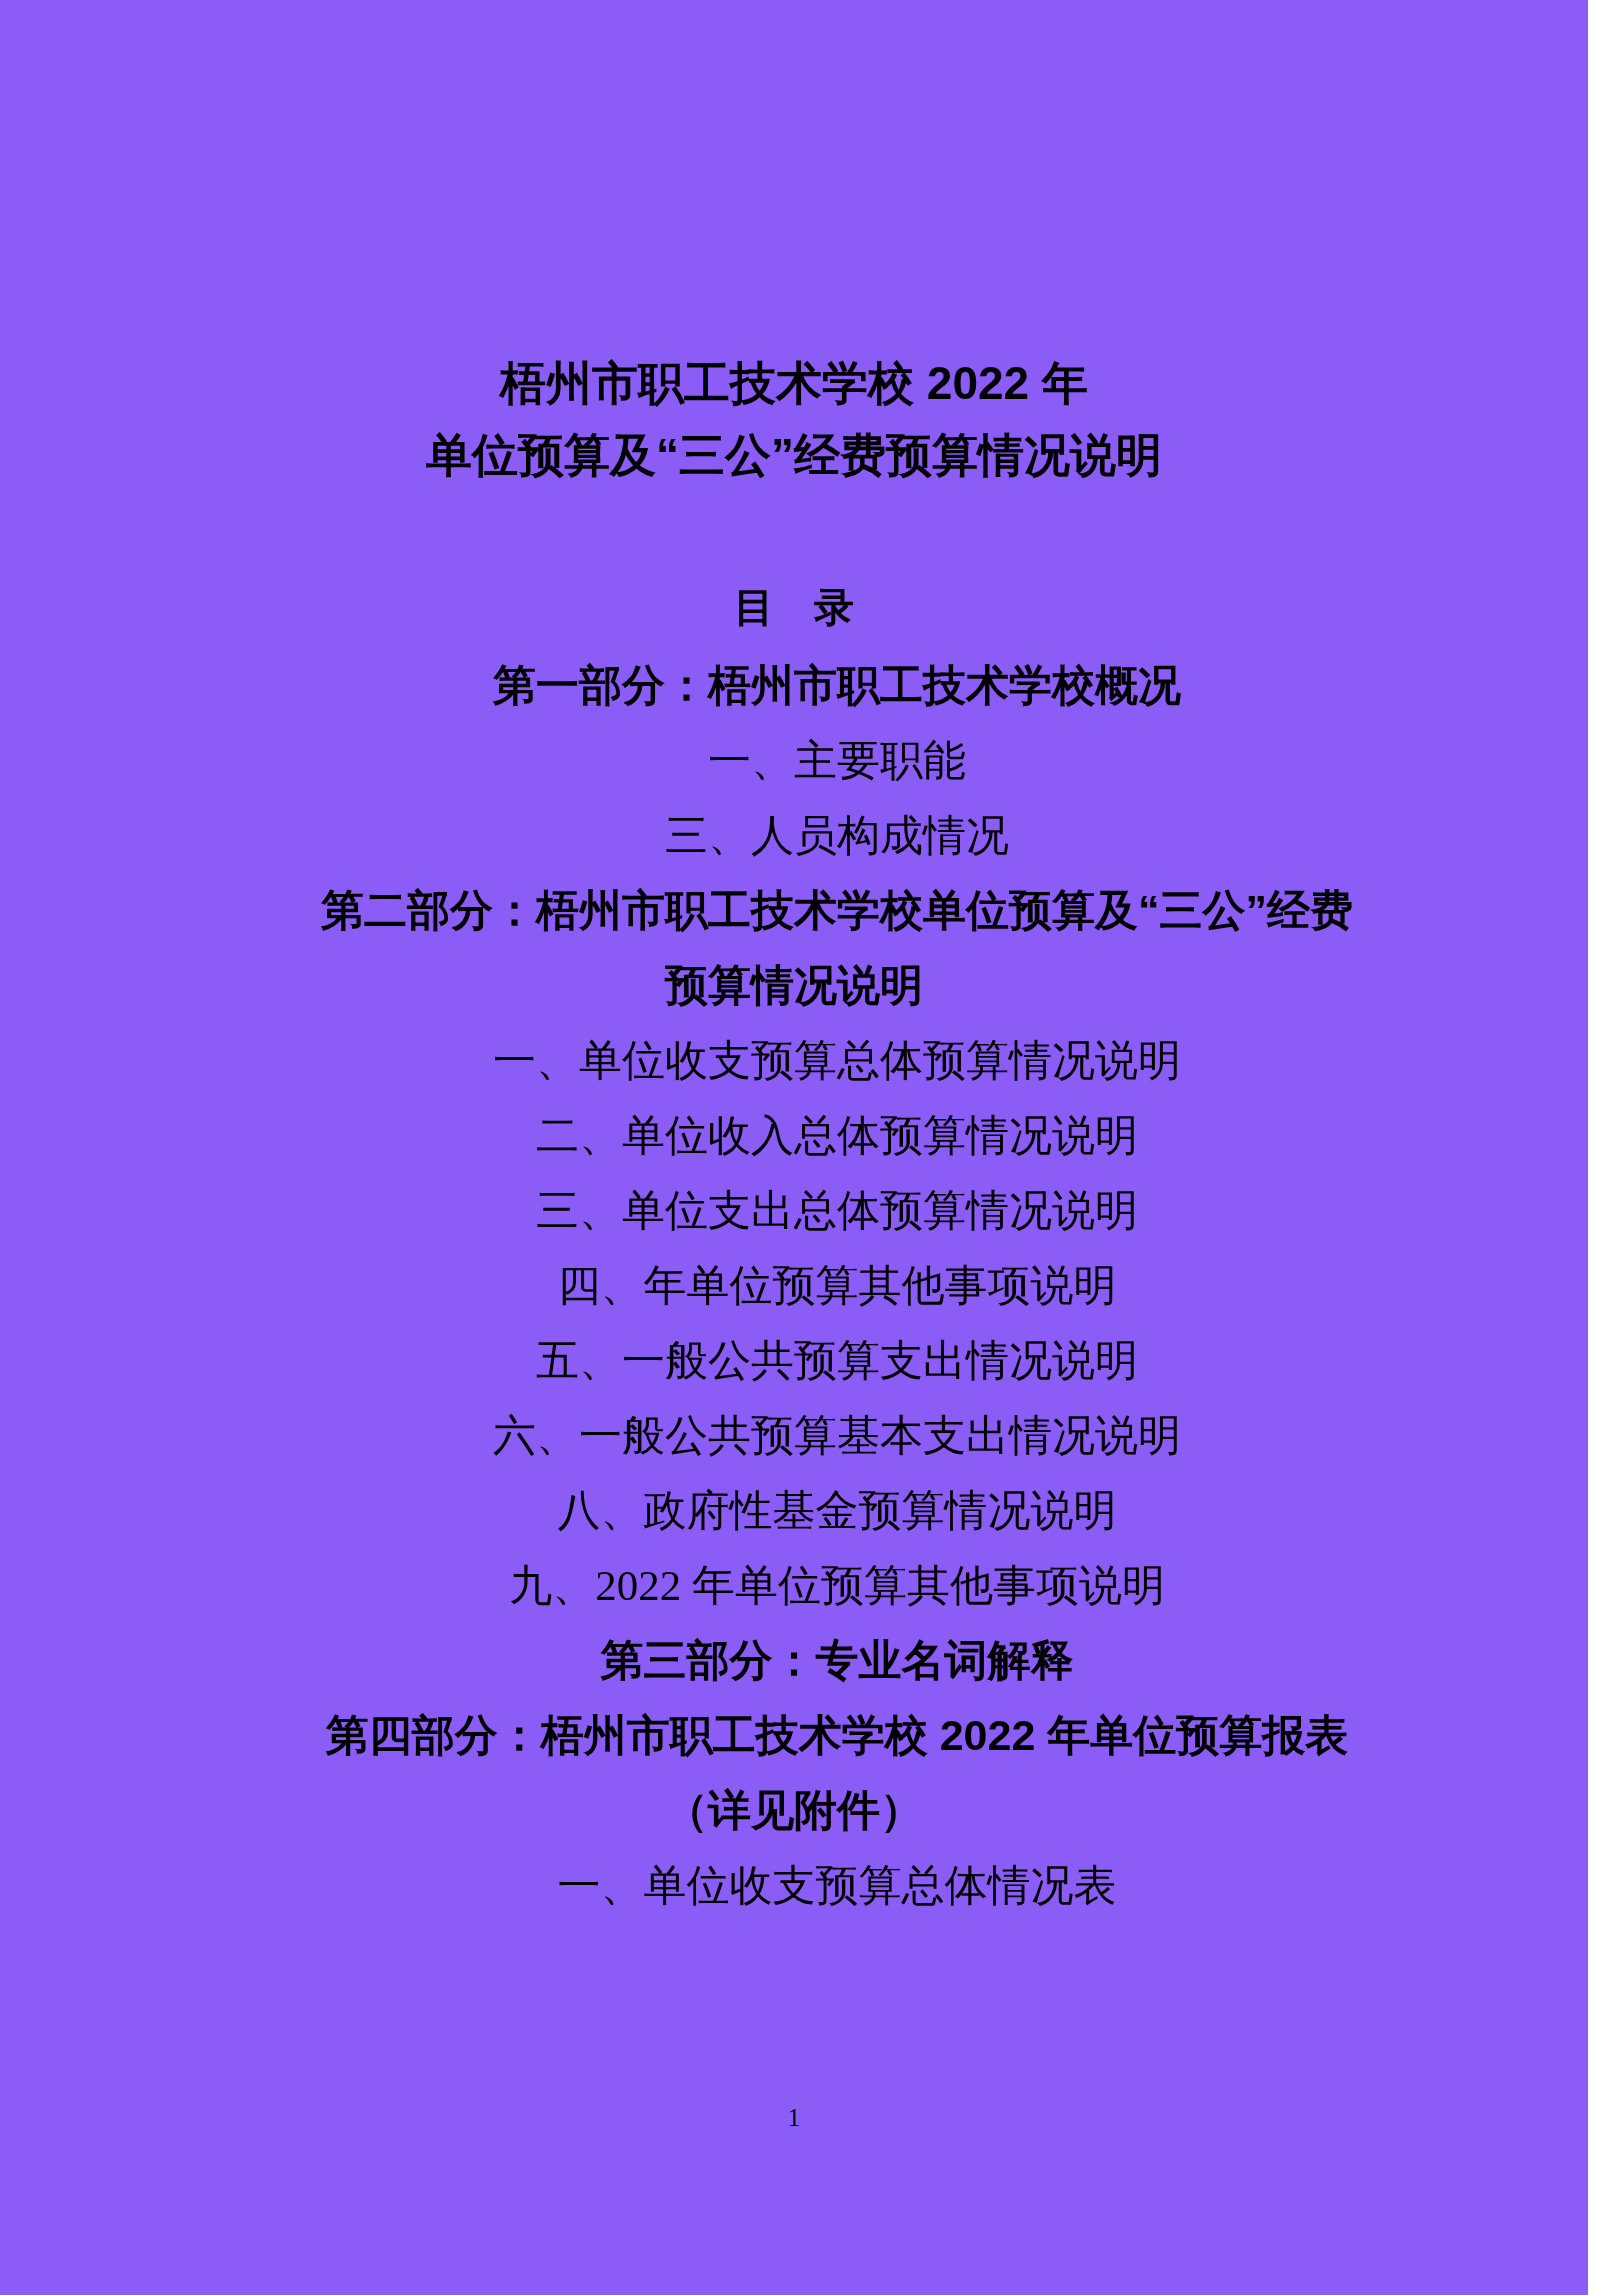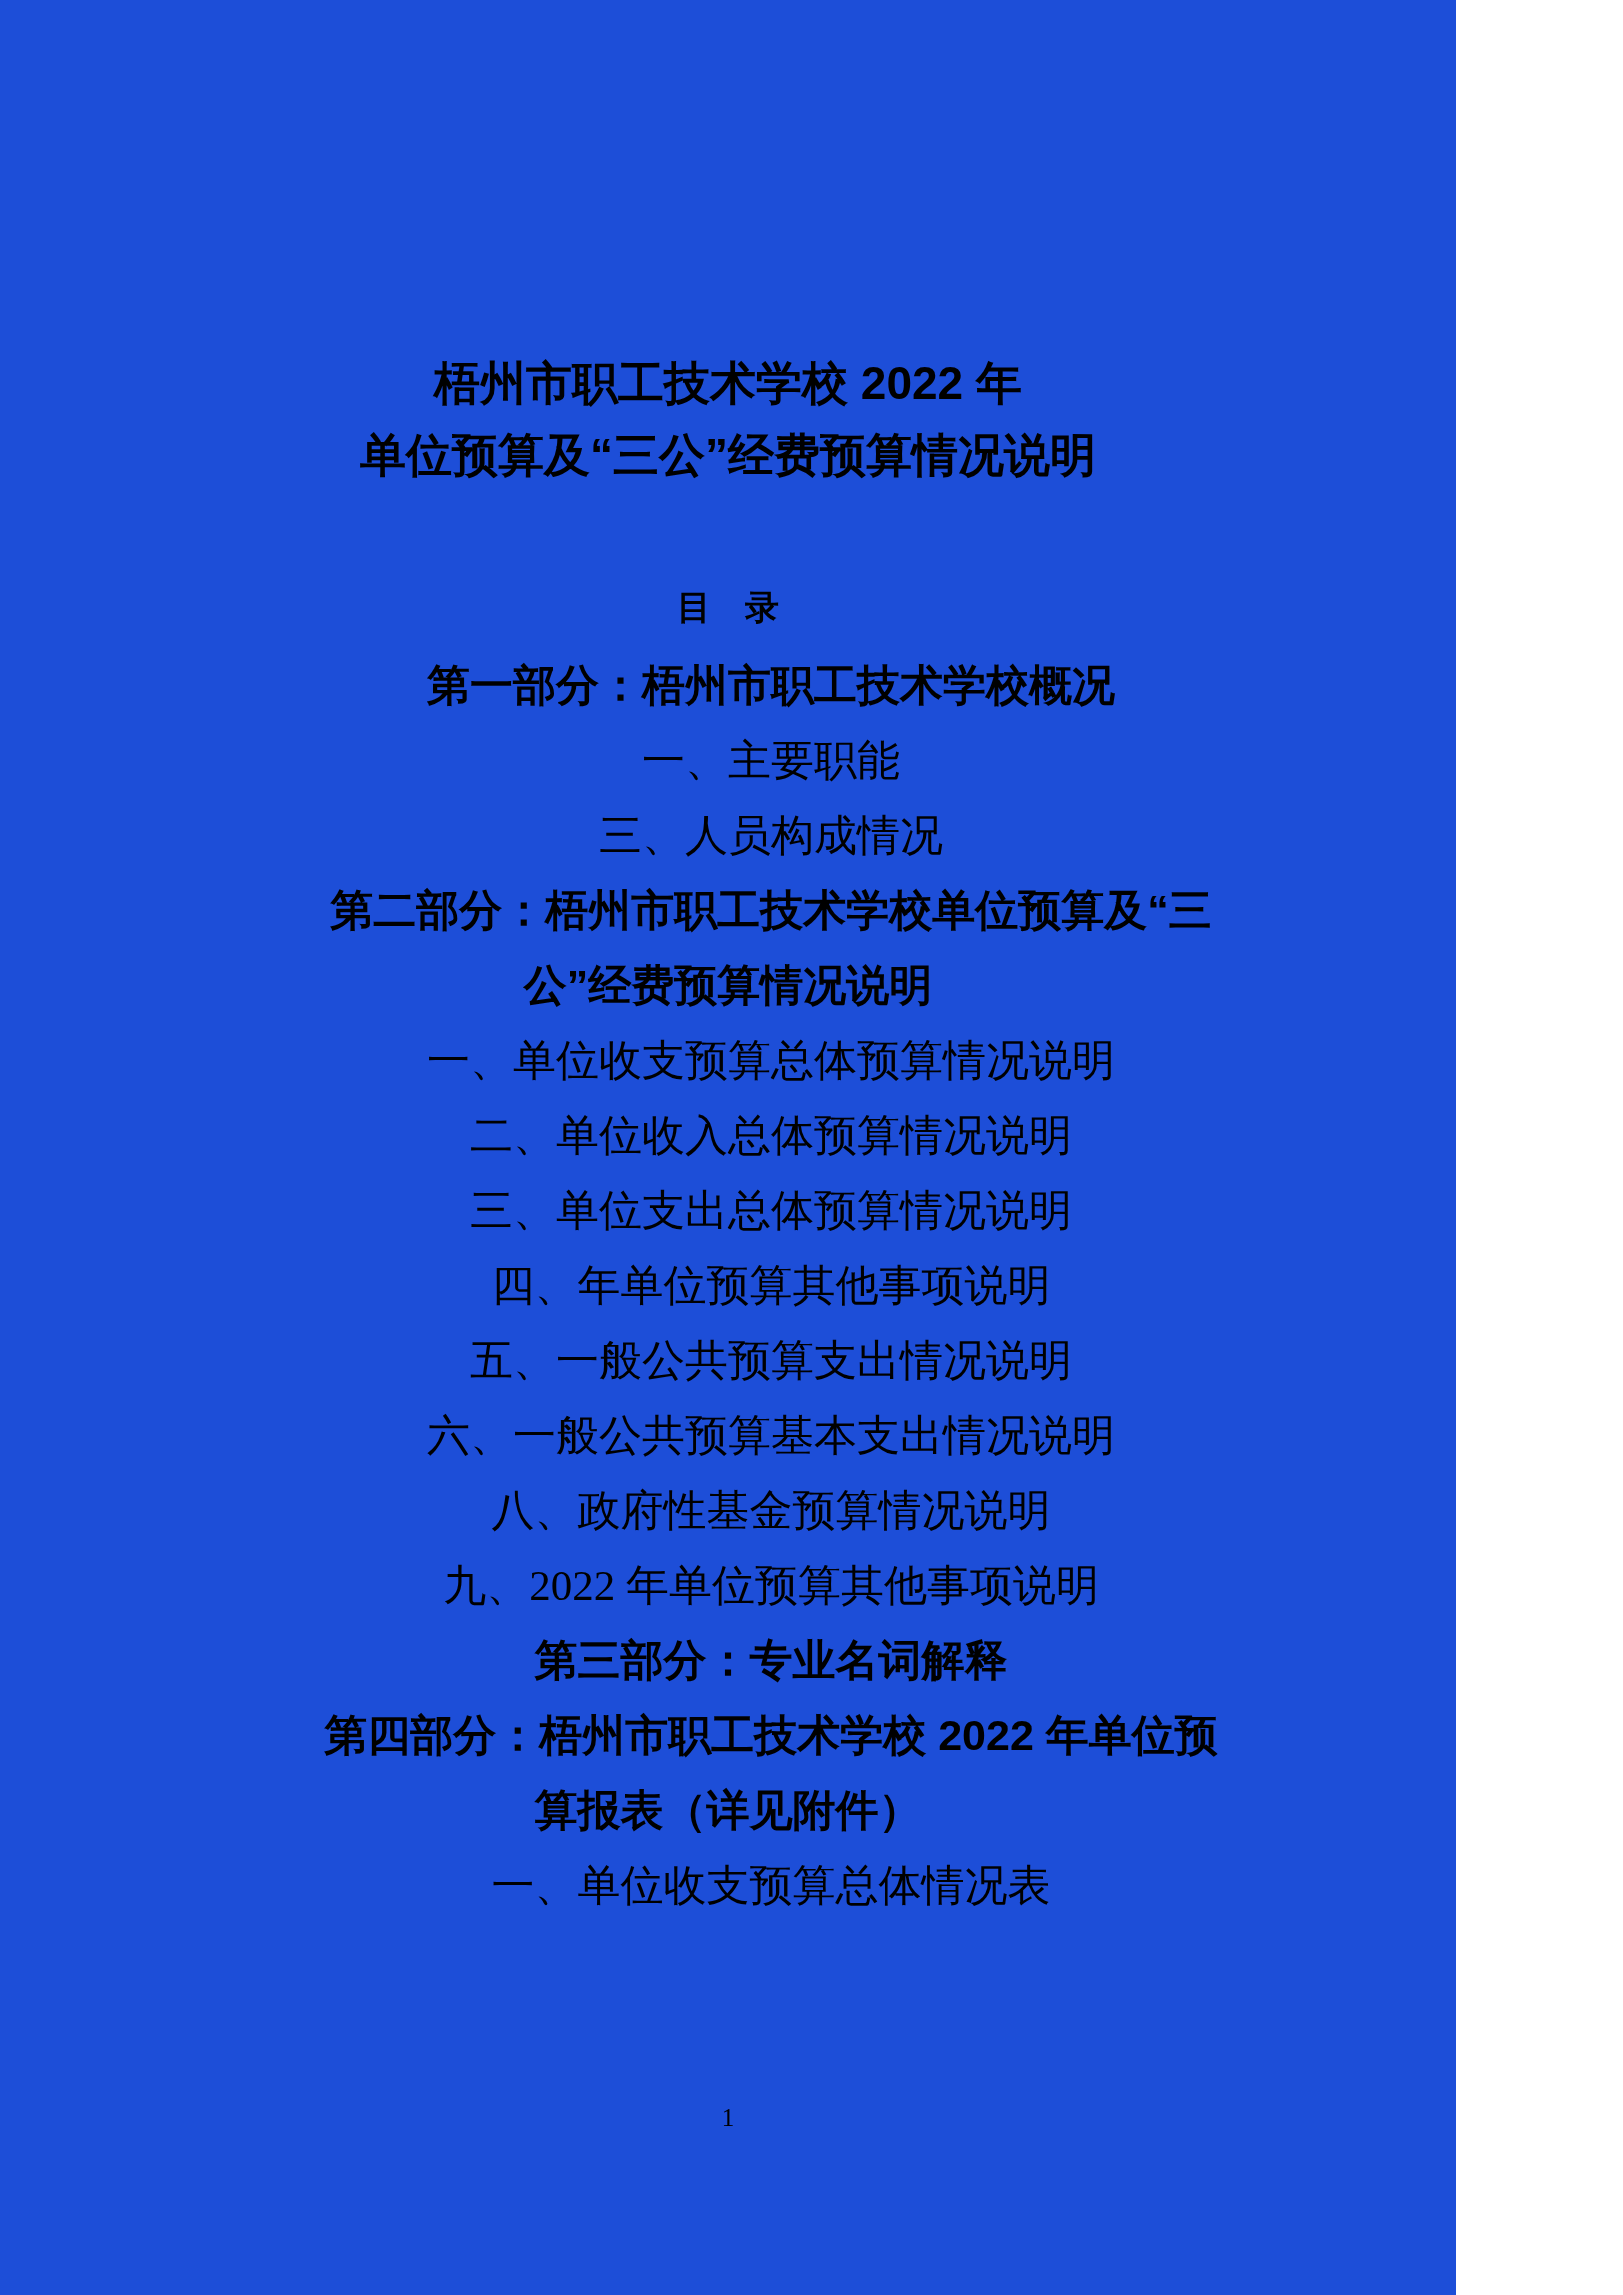--- a/index.html
+++ b/index.html
@@ -2,41 +2,41 @@
 <html style="font-size:10.5px"><head>
 <meta charset="utf-8">
 <style>
   html, body {
     margin: 0;
     padding: 0;
     background: #ffffff;
   }
   .page {
     position: relative;
-    width: 1456px;
+    width: 1588px;
     height: 2295px;
-    background: #1d4ed8;
+    background: #8b5cf6;
     color: #000000;
     overflow: hidden;
   }
   .doc-title {
     padding-top: 347px;
     margin: 0 226px;
     text-align: center;
     font-family: "Liberation Sans", sans-serif;
     font-weight: 700;
     font-size: 46px;
     line-height: 72px;
   }
   .toc-heading {
     margin: 79px 226px 0 226px;
     text-align: center;
     font-family: "Liberation Sans", sans-serif;
     font-weight: 700;
-    font-size: 34px;
+    font-size: 40px;
     line-height: 75px;
   }
   .toc {
     margin: 3.3px 226px 0 226px;
   }
   .entry {
     font-size: 43px;
     line-height: 75px;
     text-indent: 86px;
     text-align: center;

